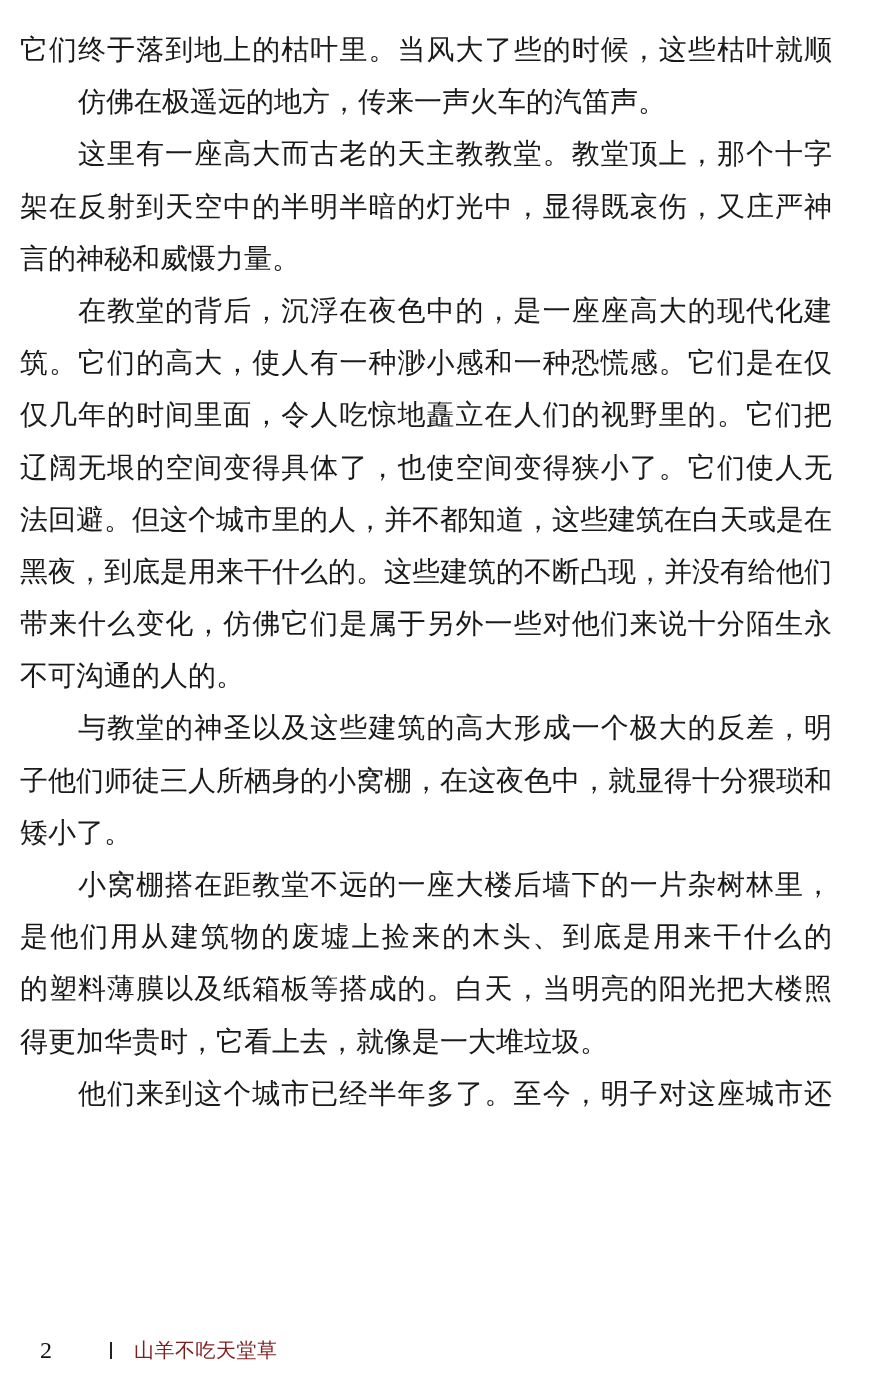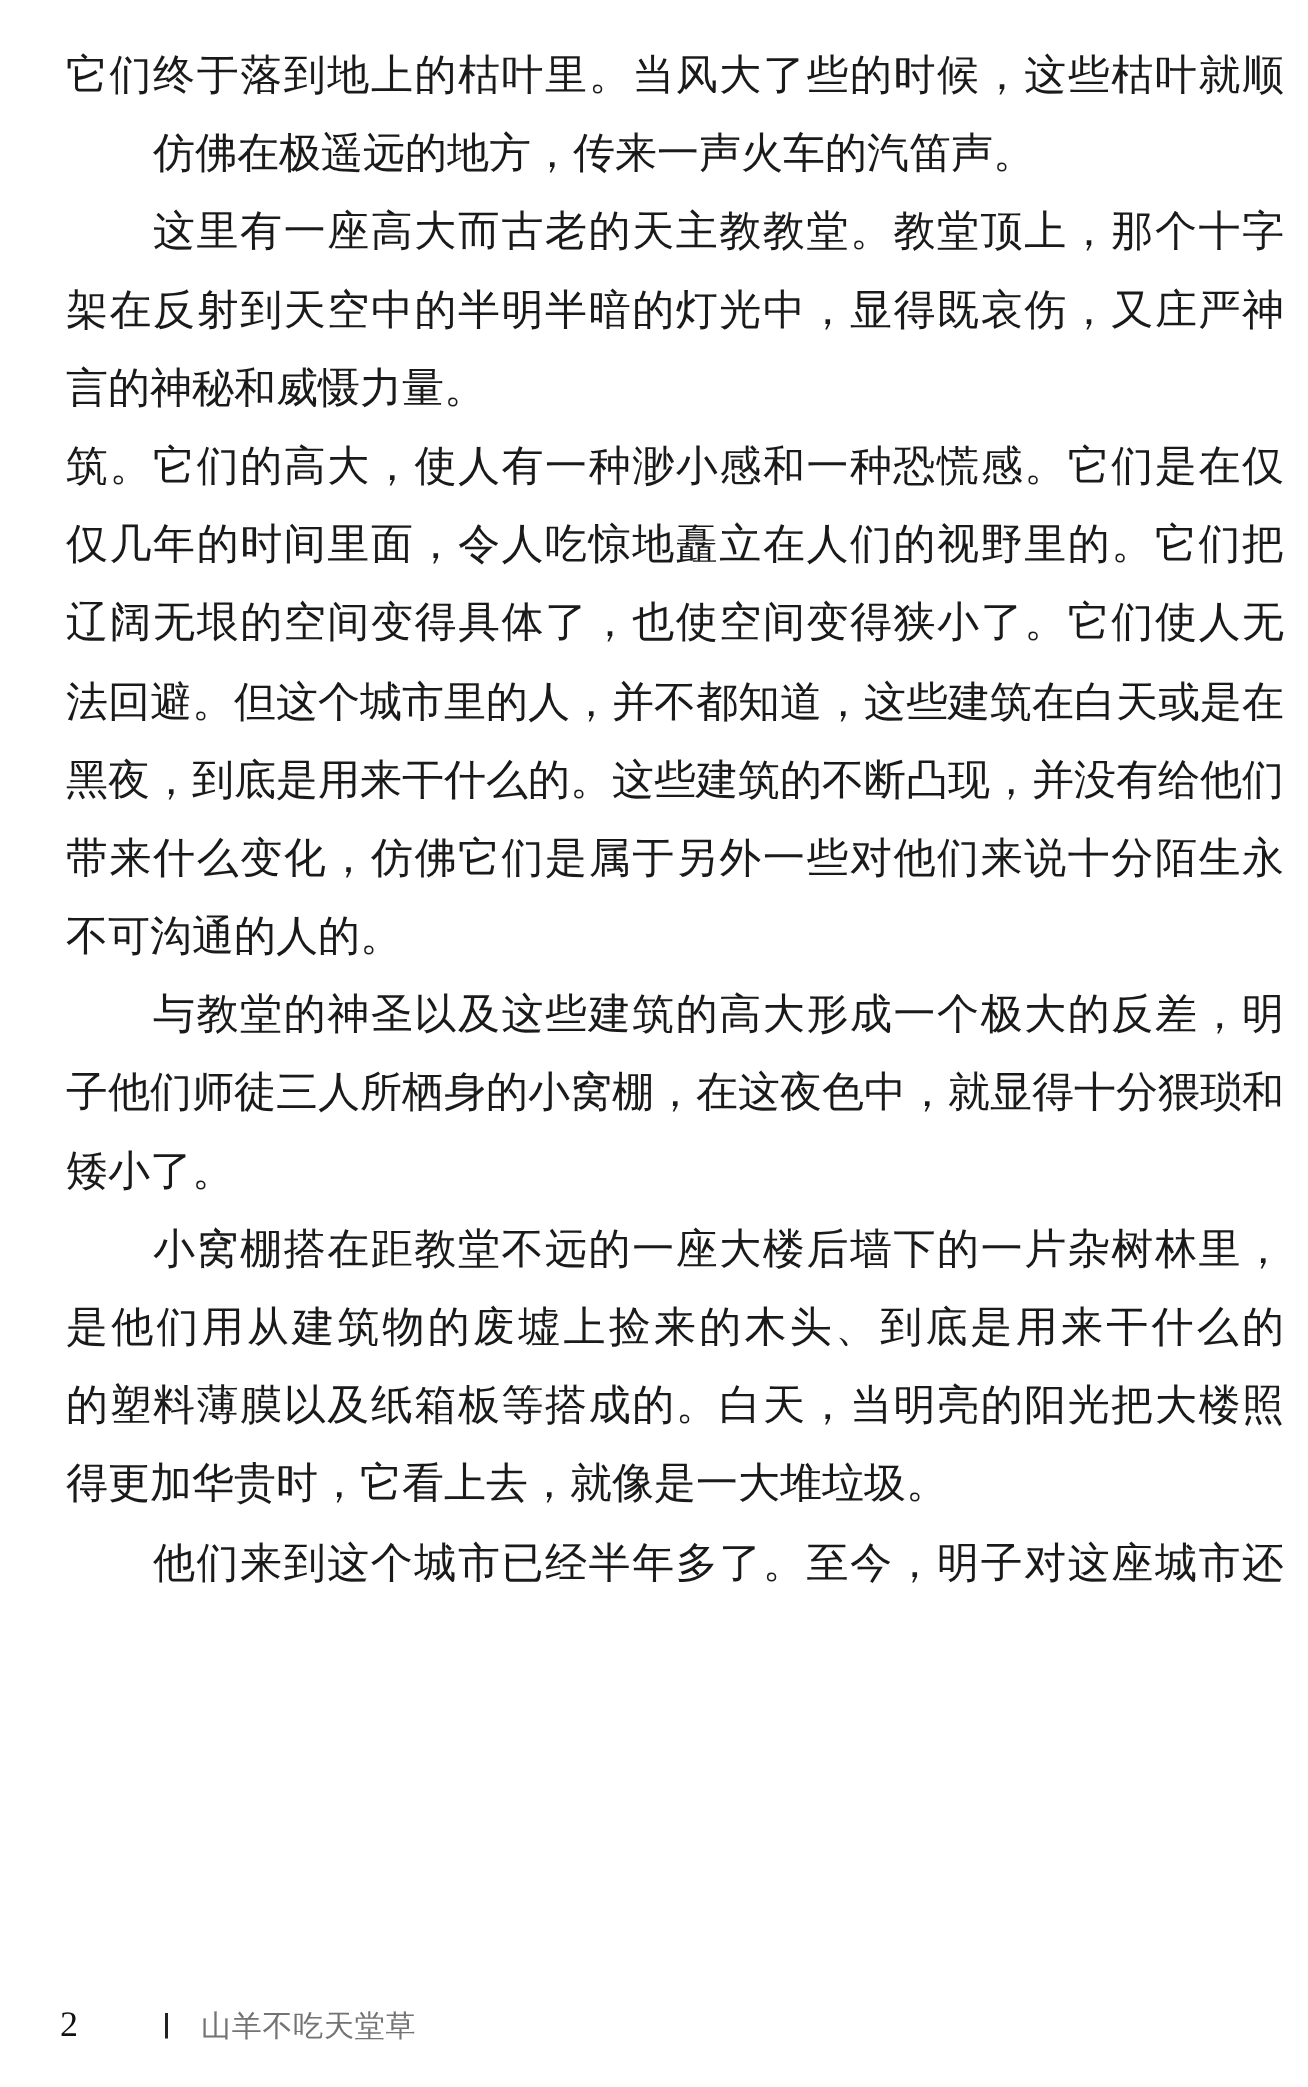--- a/index.html
+++ b/index.html
@@ -10,21 +10,21 @@
   body {
     width: 872px;
     height: 1391px;
     position: relative;
     overflow: hidden;
     font-family: "DejaVu Serif", "Liberation Serif", serif;
     color: #1a1a1a;
   }
   .page-body {
     position: absolute;
-    left: 44px;
+    left: 20px;
     top: 24px;
     width: 812px;
   }
   .line {
     display: block;
     height: 52.2px;
     line-height: 52.2px;
     font-size: 28px;
     white-space: nowrap;
     text-align: justify;
@@ -54,33 +54,34 @@
   .divider {
     width: 2px;
     height: 17px;
     background: #222;
     margin-left: 40px;
     margin-right: 22px;
   }
   .book-title {
     font-family: "DejaVu Sans", "Liberation Sans", sans-serif;
     font-size: 20px;
-    color: #737373;
+    color: #7f1d1d;
     letter-spacing: 0.5px;
   }
 </style>
 </head>
 <body>
 
 <main class="page-body">
   <span class="line">它们终于落到地上的枯叶里。当风大了些的时候，这些枯叶就顺</span>
   <span class="line indent last">仿佛在极遥远的地方，传来一声火车的汽笛声。</span>
   <span class="line indent">这里有一座高大而古老的天主教教堂。教堂顶上，那个十字</span>
   <span class="line">架在反射到天空中的半明半暗的灯光中，显得既哀伤，又庄严神</span>
   <span class="line last">言的神秘和威慑力量。</span>
+  <span class="line indent">在教堂的背后，沉浮在夜色中的，是一座座高大的现代化建</span>
   <span class="line">筑。它们的高大，使人有一种渺小感和一种恐慌感。它们是在仅</span>
   <span class="line">仅几年的时间里面，令人吃惊地矗立在人们的视野里的。它们把</span>
   <span class="line">辽阔无垠的空间变得具体了，也使空间变得狭小了。它们使人无</span>
   <span class="line">法回避。但这个城市里的人，并不都知道，这些建筑在白天或是在</span>
   <span class="line">黑夜，到底是用来干什么的。这些建筑的不断凸现，并没有给他们</span>
   <span class="line">带来什么变化，仿佛它们是属于另外一些对他们来说十分陌生永</span>
   <span class="line last">不可沟通的人的。</span>
   <span class="line indent">与教堂的神圣以及这些建筑的高大形成一个极大的反差，明</span>
   <span class="line">子他们师徒三人所栖身的小窝棚，在这夜色中，就显得十分猥琐和</span>
   <span class="line last">矮小了。</span>

